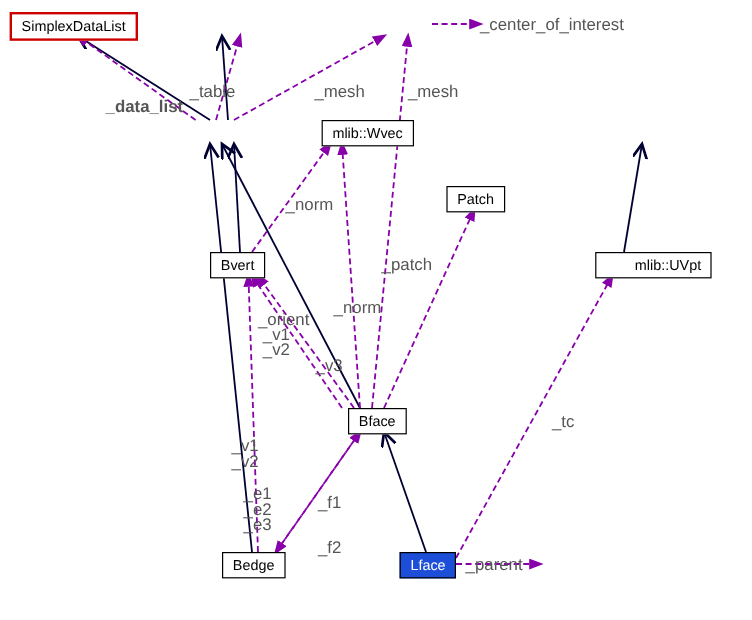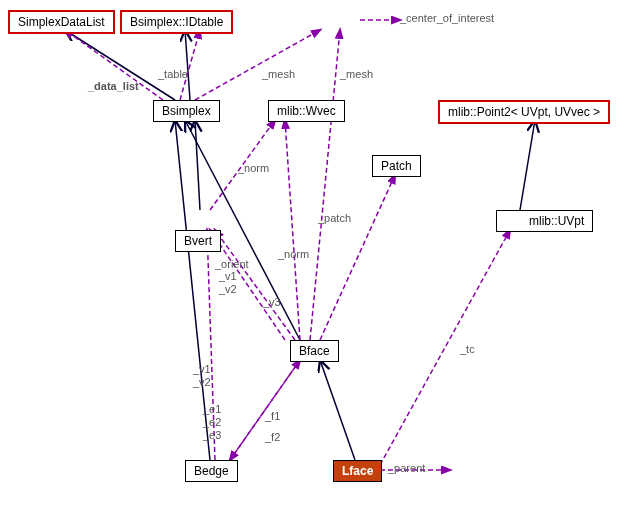--- a/index.html
+++ b/index.html
@@ -30,28 +30,27 @@
       background: #fff;
       padding: 3px 8px;
       font-size: 12px;
       white-space: nowrap;
       text-align: center;
     }
     .node.red-border {
       border: 2px solid #cc0000;
     }
     .node.bold-bg {
-      background: #c2410c;
+      background: #1d4ed8;
       color: #fff;
       border: 1px solid #000;
-      font-weight: bold;
     }
     .label {
       position: absolute;
-      font-size: 11px;
+      font-size: 14px;
       color: #555555;
       white-space: nowrap;
     }
   </style>
 </head>
 <body>
 
 <div class="diagram-container">
   <svg class="arrows">
     <defs>
@@ -111,26 +110,23 @@
     <line x1="230" y1="460" x2="300" y2="360" stroke="#8800aa" stroke-width="1.5" stroke-dasharray="5,3" marker-end="url(#arrowDash)"></line>
 
     <line x1="300" y1="360" x2="230" y2="460" stroke="#8800aa" stroke-width="1.5" stroke-dasharray="5,3" marker-end="url(#arrowDash)"></line>
 
     <line x1="380" y1="465" x2="510" y2="230" stroke="#8800aa" stroke-width="1.5" stroke-dasharray="5,3" marker-end="url(#arrowDash)"></line>
 
     <line x1="380" y1="470" x2="450" y2="470" stroke="#8800aa" stroke-width="1.5" stroke-dasharray="5,3" marker-end="url(#arrowDash)"></line>
   </svg>
 
   <div class="node red-border" style="left:8px; top:10px;">SimplexDataList</div>
-  <div class="node red-border" style="left:120px; top:10px;">Bsimplex::IDtable</div>
-  <div class="node red-border" style="left:438px; top:100px;">mlib::Point2&lt; UVpt, UVvec &gt;</div>
-  <div class="node" style="left:153px; top:100px;">Bsimplex</div>
   <div class="node" style="left:268px; top:100px;">mlib::Wvec</div>
   <div class="node" style="left:372px; top:155px;">Patch</div>
-  <div class="node" style="left:175px; top:210px;margin-top:20px;">Bvert</div>
+  <div class="node" style="left:175px; top:210px;">Bvert</div>
   <div class="node" style="left:496px; top:210px;padding-left:32px;">mlib::UVpt</div>
   <div class="node" style="left:290px; top:340px;">Bface</div>
   <div class="node" style="left:185px; top:460px;">Bedge</div>
   <div class="node bold-bg" style="left:333px; top:460px;">Lface</div>
 
   <div class="label" style="left:400px; top:12px;">_center_of_interest</div>
   <div class="label" style="left:88px; top:80px;font-weight:bold;">_data_list</div>
   <div class="label" style="left:158px; top:68px;">_table</div>
   <div class="label" style="left:262px; top:68px;">_mesh</div>
   <div class="label" style="left:340px; top:68px;">_mesh</div>
@@ -140,16 +136,16 @@
   <div class="label" style="left:215px; top:258px;">_orient</div>
   <div class="label" style="left:219px; top:270px;">_v1</div>
   <div class="label" style="left:219px; top:283px;">_v2</div>
   <div class="label" style="left:219px; top:296px;margin-left:44px;">_v3</div>
   <div class="label" style="left:193px; top:363px;">_v1</div>
   <div class="label" style="left:193px; top:376px;">_v2</div>
   <div class="label" style="left:203px; top:403px;">_e1</div>
   <div class="label" style="left:203px; top:416px;">_e2</div>
   <div class="label" style="left:203px; top:429px;">_e3</div>
   <div class="label" style="left:265px; top:410px;">_f1</div>
-  <div class="label" style="left:265px; top:431px;">_f2</div>
+  <div class="label" style="left:265px; top:448px;">_f2</div>
   <div class="label" style="left:460px; top:343px;">_tc</div>
   <div class="label" style="left:388px; top:462px;">_parent</div>
 </div>
 
 </body></html>

